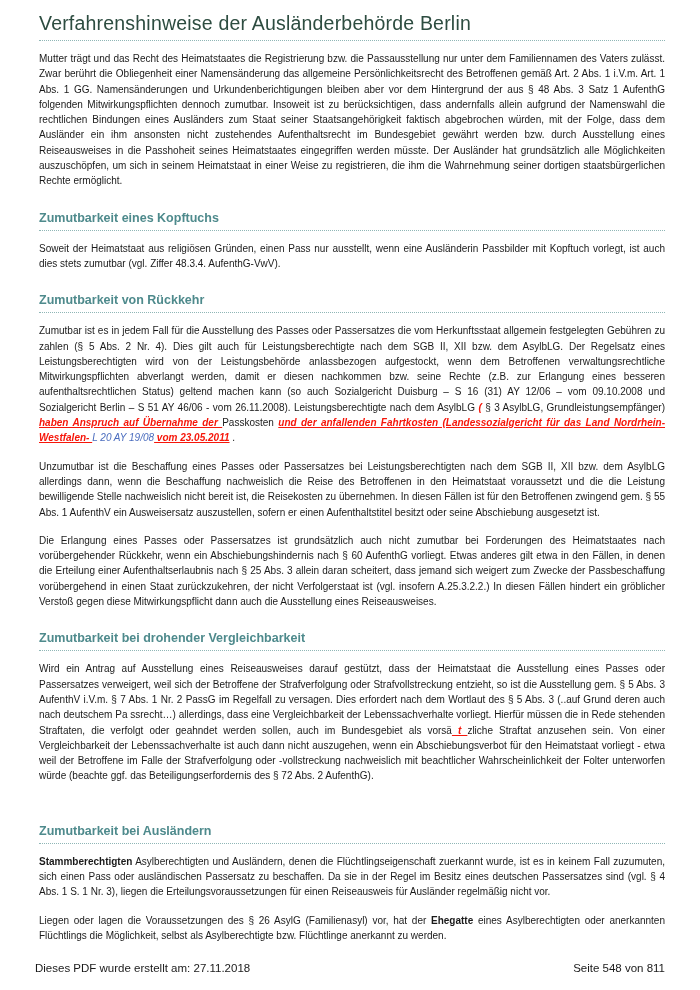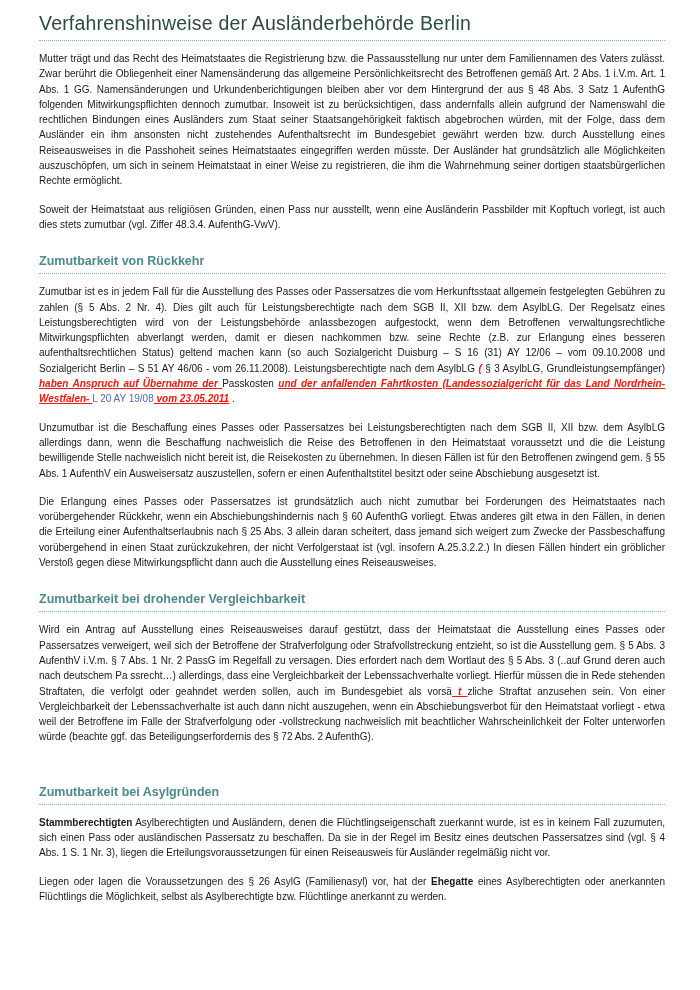--- a/index.html
+++ b/index.html
@@ -17,46 +17,51 @@
   p.body{
     font-size:10px;line-height:15.3px;text-align:justify;margin:10px 0 13px 0;
   }
   h2.sec{
     font-size:12.5px;font-weight:700;color:#4e8a8c;margin:22px 0 0 0;
     padding-bottom:5px;border-bottom:1.5px dotted #8fb6b6;
   }
   h2.sec.big-gap{margin-top:40px;}
   .red-i{color:#f6160a;font-style:italic;font-weight:700;text-decoration:underline;}
   .red-paren{color:#f6160a;font-style:italic;font-weight:700;}
-  .blue-ref{color:#4a6cbe;font-weight:400;text-decoration:none;}
+  .blue-ref{color:#4a6cbe;font-style:italic;font-weight:400;text-decoration:none;}
   b.blk{font-weight:700;}
   .footer{
     position:absolute;left:35px;right:35px;bottom:16px;
     display:flex;justify-content:space-between;
     font-size:11.5px;color:#1a1a1a;
   }
 </style>
 </head>
 <body>
 
 <div class="page">
 
   <h1 class="title">Verfahrenshinweise der Ausländerbehörde Berlin</h1>
   <div class="title-rule"></div>
 
   <p class="body">Mutter trägt und das Recht des Heimatstaates die Registrierung bzw. die Passausstellung nur unter dem Familiennamen des Vaters zulässt. Zwar berührt die Obliegenheit einer Namensänderung das allgemeine Persönlichkeitsrecht des Betroffenen gemäß Art. 2 Abs. 1 i.V.m. Art. 1 Abs. 1 GG. Namensänderungen und Urkundenberichtigungen bleiben aber vor dem Hintergrund der aus § 48 Abs. 3 Satz 1 AufenthG folgenden Mitwirkungspflichten dennoch zumutbar. Insoweit ist zu berücksichtigen, dass andernfalls allein aufgrund der Namenswahl die rechtlichen Bindungen eines Ausländers zum Staat seiner Staatsangehörigkeit faktisch abgebrochen würden, mit der Folge, dass dem Ausländer ein ihm ansonsten nicht zustehendes Aufenthaltsrecht im Bundesgebiet gewährt werden bzw. durch Ausstellung eines Reiseausweises in die Passhoheit seines Heimatstaates eingegriffen werden müsste. Der Ausländer hat grundsätzlich alle Möglichkeiten auszuschöpfen, um sich in seinem Heimatstaat in einer Weise zu registrieren, die ihm die Wahrnehmung seiner dortigen staatsbürgerlichen Rechte ermöglicht.</p>
 
+  <h2 class="sec">Zumutbarkeit eines Kopftuchs</h2>
   <p class="body">Soweit der Heimatstaat aus religiösen Gründen, einen Pass nur ausstellt, wenn eine Ausländerin Passbilder mit Kopftuch vorlegt, ist auch dies stets zumutbar (vgl. Ziffer 48.3.4. AufenthG-VwV).</p>
 
   <h2 class="sec">Zumutbarkeit von Rückkehr</h2>
   <p class="body"><span>Zumutbar ist es in jedem Fall für die Ausstellung des Passes oder Passersatzes die vom Herkunftsstaat allgemein festgelegten Gebühren zu zahlen (§ 5 Abs. 2 Nr. 4). Dies gilt auch für Leistungsberechtigte nach dem SGB II, XII bzw. dem AsylbLG. Der Regelsatz eines Leistungsberechtigten wird von der Leistungsbehörde anlassbezogen aufgestockt, wenn dem Betroffenen verwaltungsrechtliche Mitwirkungspflichten abverlangt werden, damit er diesen nachkommen bzw. seine Rechte (z.B. zur Erlangung eines besseren aufenthaltsrechtlichen Status) geltend machen kann (so auch Sozialgericht Duisburg – S 16 (31) AY 12/06 – vom 09.10.2008 und Sozialgericht Berlin – S 51 AY 46/06 - vom 26.11.2008). Leistungsberechtigte nach dem AsylbLG </span><span class="red-paren">( </span><span>§ 3 AsylbLG, Grundleistungsempfänger) </span><span class="red-i">haben Anspruch auf Übernahme der </span><span>Passkosten </span><span class="red-i">und der anfallenden Fahrtkosten (Landessozialgericht für das Land Nordrhein-Westfalen- </span><span class="blue-ref">L 20 AY 19/08</span><span class="red-i"> vom 23.05.2011</span><span> .</span></p>
   <p class="body">Unzumutbar ist die Beschaffung eines Passes oder Passersatzes bei Leistungsberechtigten nach dem SGB II, XII bzw. dem AsylbLG allerdings dann, wenn die Beschaffung nachweislich die Reise des Betroffenen in den Heimatstaat voraussetzt und die die Leistung bewilligende Stelle nachweislich nicht bereit ist, die Reisekosten zu übernehmen. In diesen Fällen ist für den Betroffenen zwingend gem. § 55 Abs. 1 AufenthV ein Ausweisersatz auszustellen, sofern er einen Aufenthaltstitel besitzt oder seine Abschiebung ausgesetzt ist.</p>
   <p class="body">Die Erlangung eines Passes oder Passersatzes ist grundsätzlich auch nicht zumutbar bei Forderungen des Heimatstaates nach vorübergehender Rückkehr, wenn ein Abschiebungshindernis nach § 60 AufenthG vorliegt. Etwas anderes gilt etwa in den Fällen, in denen die Erteilung einer Aufenthaltserlaubnis nach § 25 Abs. 3 allein daran scheitert, dass jemand sich weigert zum Zwecke der Passbeschaffung vorübergehend in einen Staat zurückzukehren, der nicht Verfolgerstaat ist (vgl. insofern A.25.3.2.2.) In diesen Fällen hindert ein gröblicher Verstoß gegen diese Mitwirkungspflicht dann auch die Ausstellung eines Reiseausweises.</p>
 
   <h2 class="sec">Zumutbarkeit bei drohender Vergleichbarkeit</h2>
   <p class="body"><span>Wird ein Antrag auf Ausstellung eines Reiseausweises darauf gestützt, dass der Heimatstaat die Ausstellung eines Passes oder Passersatzes verweigert, weil sich der Betroffene der Strafverfolgung oder Strafvollstreckung entzieht, so ist die Ausstellung gem. § 5 Abs. 3 AufenthV i.V.m. § 7 Abs. 1 Nr. 2 PassG im Regelfall zu versagen. Dies erfordert nach dem Wortlaut des § 5 Abs. 3 (..auf Grund deren auch nach deutschem Pa ssrecht…) allerdings, dass eine Vergleichbarkeit der Lebenssachverhalte vorliegt. Hierfür müssen die in Rede stehenden Straftaten, die verfolgt oder geahndet werden sollen, auch im Bundesgebiet als vorsä</span><span class="red-i"> t </span><span>zliche Straftat anzusehen sein. Von einer Vergleichbarkeit der Lebenssachverhalte ist auch dann nicht auszugehen, wenn ein Abschiebungsverbot für den Heimatstaat vorliegt - etwa weil der Betroffene im Falle der Strafverfolgung oder -vollstreckung nachweislich mit beachtlicher Wahrscheinlichkeit der Folter unterworfen würde (beachte ggf. das Beteiligungserfordernis des § 72 Abs. 2 AufenthG).</span></p>
 
-  <h2 class="sec big-gap">Zumutbarkeit bei Asylgründen</h2>
+  <h2 class="sec big-gap">Zumutbarkeit bei Ausländern</h2>
   <p class="body"><b class="blk">Stammberechtigten</b><span> Asylberechtigten und Ausländern, denen die Flüchtlingseigenschaft zuerkannt wurde, ist es in keinem Fall zuzumuten, sich einen Pass oder ausländischen Passersatz zu beschaffen. Da sie in der Regel im Besitz eines deutschen Passersatzes sind (vgl. § 4 Abs. 1 S. 1 Nr. 3), liegen die Erteilungsvoraussetzungen für einen Reiseausweis für Ausländer regelmäßig nicht vor.</span></p>
   <p class="body"><span>Liegen oder lagen die Voraussetzungen des § 26 AsylG (Familienasyl) vor, hat der </span><b class="blk">Ehegatte</b><span> eines Asylberechtigten oder anerkannten Flüchtlings die Möglichkeit, selbst als Asylberechtigte bzw. Flüchtlinge anerkannt zu werden.</span></p>
 
+  <div class="footer">
+    <span>Dieses PDF wurde erstellt am: 27.11.2018</span>
+    <span>Seite 548 von 811</span>
+  </div>
 
 </div>
 
 </body></html>

